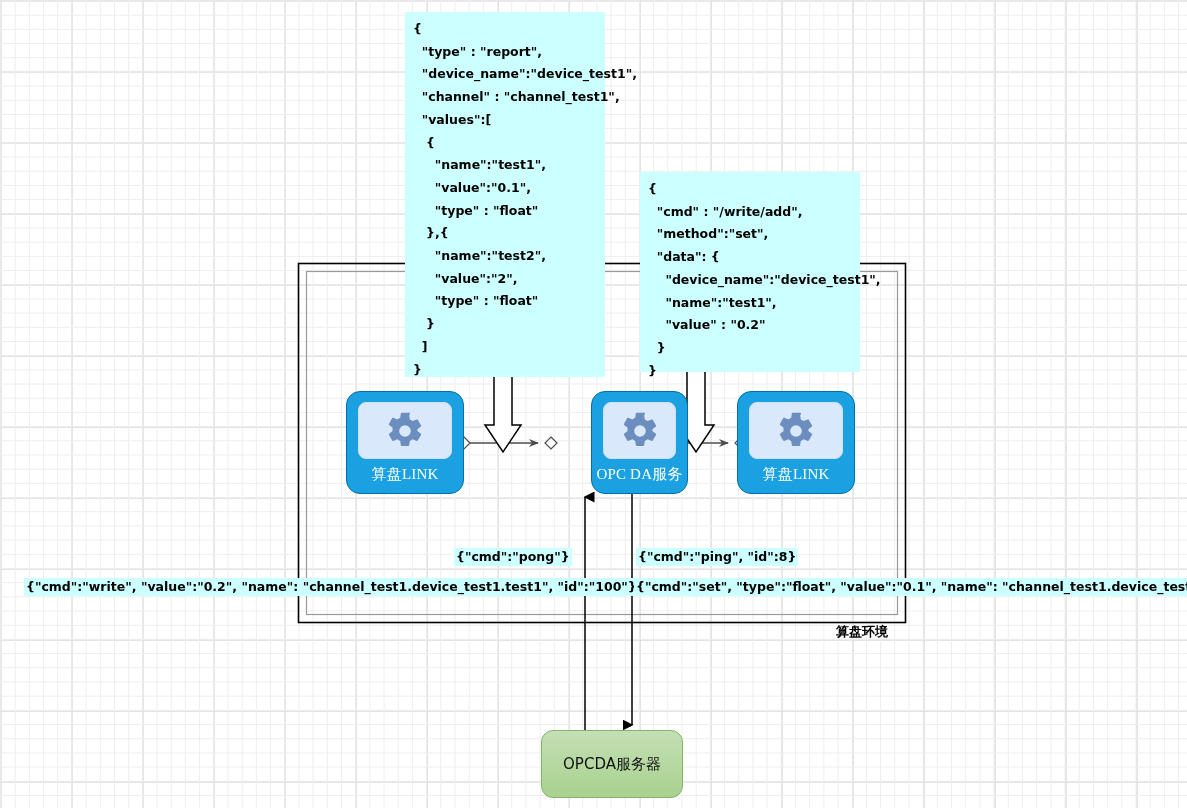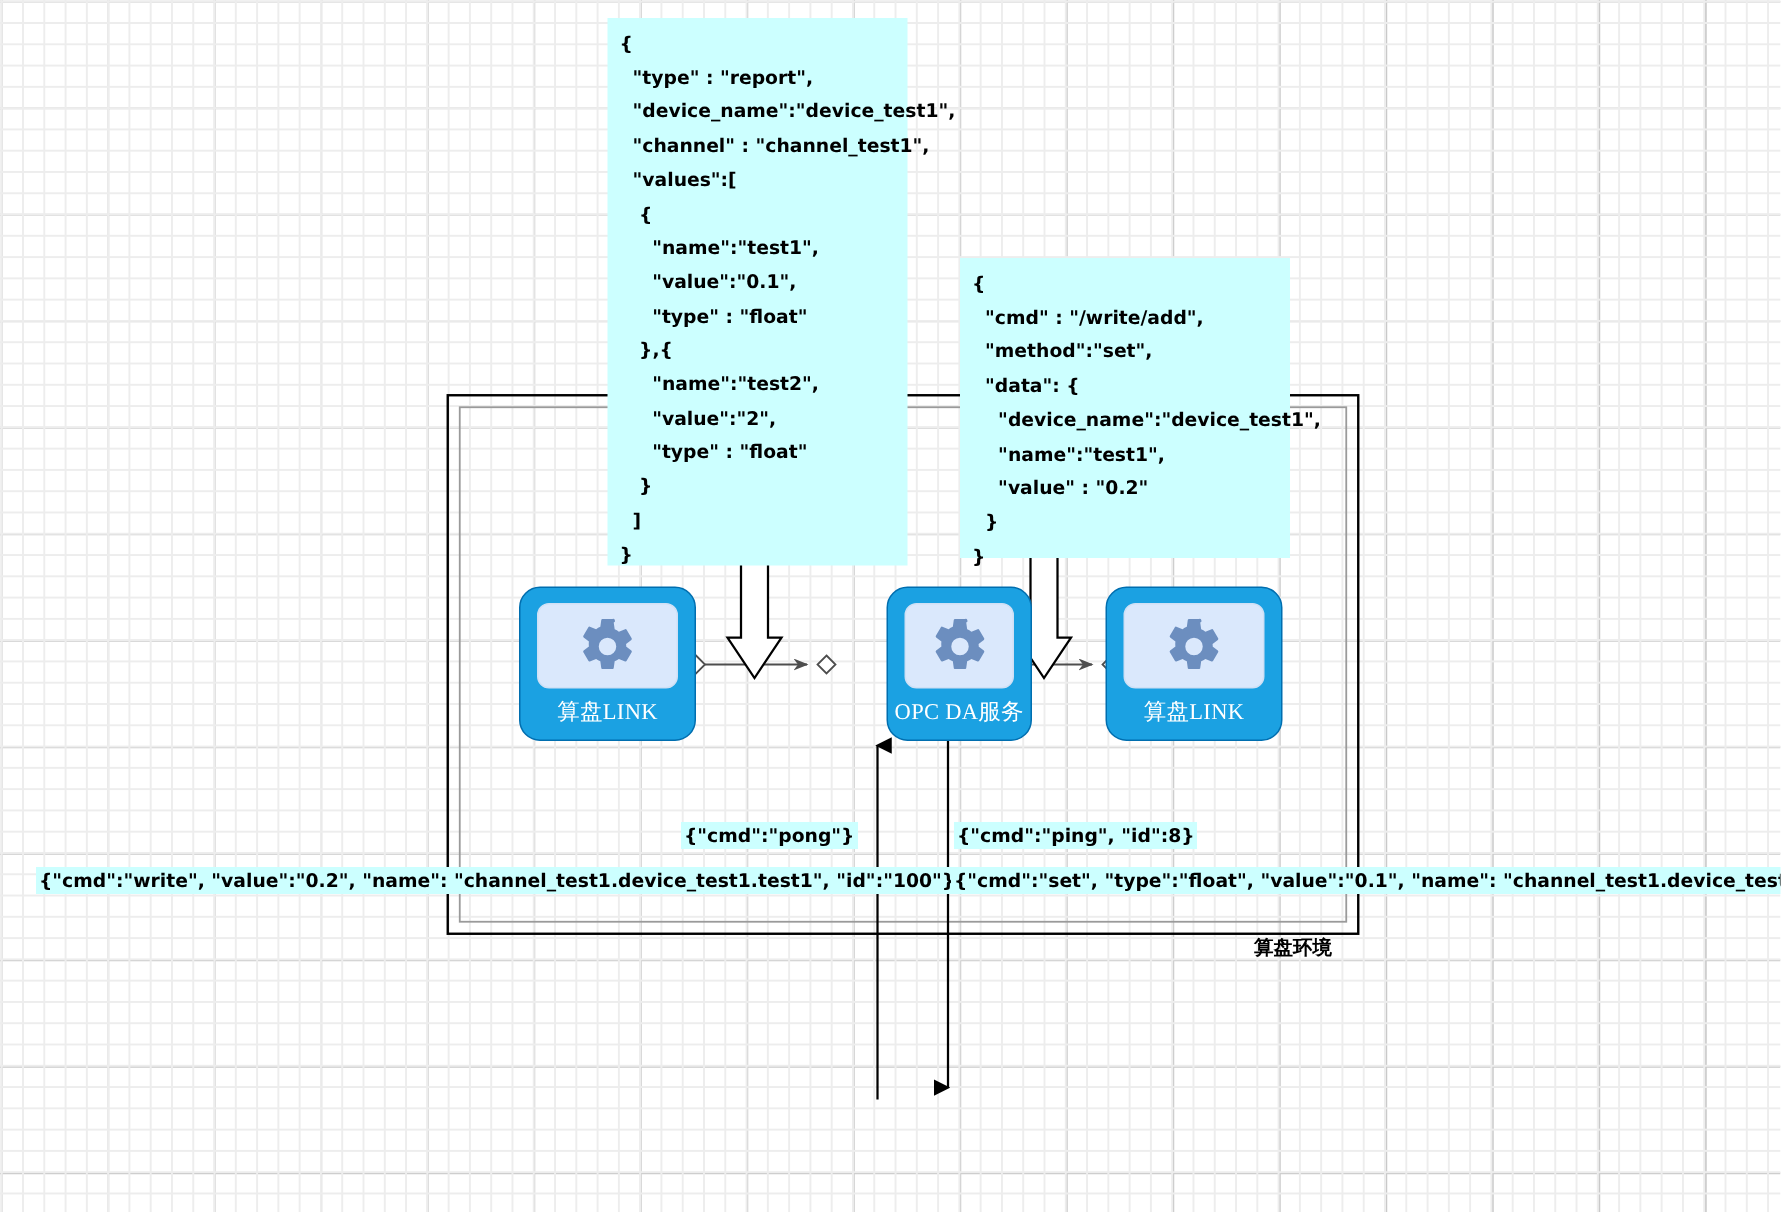--- a/index.html
+++ b/index.html
@@ -206,20 +206,23 @@
 
   <div class="node" style="left:737px; top:391px; width:118px; height:103px;">
     <div class="icon-plate">
       <svg width="40" height="40" viewBox="0 0 24 24">
         <path fill="#6c8ebf" d="M19.43 12.98c.04-.32.07-.64.07-.98s-.03-.66-.07-.98l2.11-1.65a.5.5 0 0 0 .12-.64l-2-3.46a.5.5 0 0 0-.61-.22l-2.49 1a7.3 7.3 0 0 0-1.69-.98l-.38-2.65A.49.49 0 0 0 14 1h-4a.49.49 0 0 0-.49.42l-.38 2.65c-.61.25-1.17.58-1.69.98l-2.49-1a.5.5 0 0 0-.61.22l-2 3.46a.5.5 0 0 0 .12.64l2.11 1.65c-.04.32-.07.65-.07.98s.03.66.07.98l-2.11 1.65a.5.5 0 0 0-.12.64l2 3.46c.12.22.39.3.61.22l2.49-1c.52.4 1.08.73 1.69.98l.38 2.65c.04.24.24.42.49.42h4c.25 0 .45-.18.49-.42l.38-2.65c.61-.25 1.17-.58 1.69-.98l2.49 1c.23.08.49 0 .61-.22l2-3.46a.5.5 0 0 0-.12-.64l-2.11-1.65zM12 15.5A3.5 3.5 0 1 1 12 8.5a3.5 3.5 0 0 1 0 7z"></path>
       </svg>
     </div>
     <div class="node-label">算盘LINK</div>
   </div>
 
+  <div class="server-node" style="left:541px; top:730px; width:142px; height:68px;">
+    <span>OPCDA服务器</span>
+  </div>
 
   <div class="edge-label" style="left:454px; top:548px;">{"cmd":"pong"}</div>
 
   <div class="edge-label" style="left:24px; top:578px;">{"cmd":"write", "value":"0.2", "name": "channel_test1.device_test1.test1", "id":"100"}</div>
 
   <div class="edge-label" style="left:636px; top:548px;">{"cmd":"ping", "id":8}</div>
 
   <div class="edge-label" style="left:634px; top:578px;">{"cmd":"set", "type":"float", "value":"0.1", "name": "channel_test1.device_test1.test1"}</div>
 
   <div class="container-label" style="left:836px; top:623px;">算盘环境</div>

